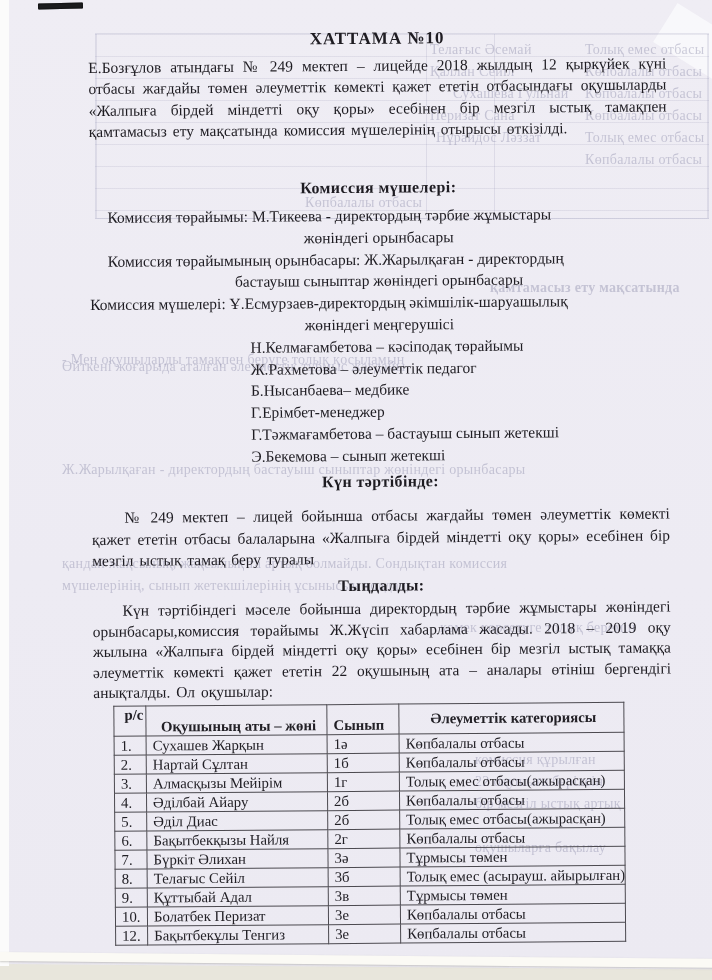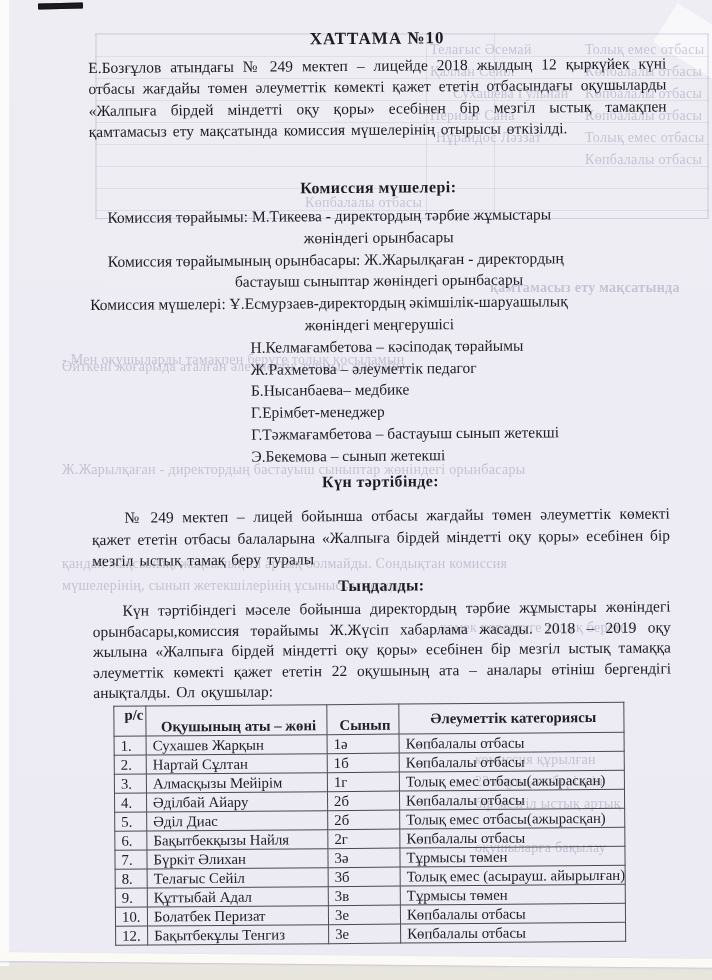--- a/index.html
+++ b/index.html
@@ -73,21 +73,21 @@
   table.roster col.c3{width:72px;}
   table.roster col.c4{width:225px;}
   table.roster th,table.roster td{
     border:1px solid #4c4a50;overflow:hidden;white-space:nowrap;
     padding:0 2px 0 6px;height:18px;line-height:17px;
   }
   table.roster th{font-weight:bold;}
   table.roster tr.hdr th{height:29px;}
   th.rs{vertical-align:top;line-height:16px;padding-top:1px;text-align:right;}
   th.name{text-align:center;vertical-align:bottom;padding-bottom:4px;}
-  th.cls{text-align:center;vertical-align:bottom;padding-bottom:4px;}
+  th.cls{text-align:left;vertical-align:bottom;padding-bottom:4px;}
   th.cat{text-align:center;vertical-align:middle;}
   td.num{text-align:left;padding-left:7px;}
   td.cls{text-align:left;padding-left:0;}
 </style>
 </head>
 <body>
 
 <div class="paper"></div>
 <div class="left-strip"></div>
 <div class="corner-glare"></div>

